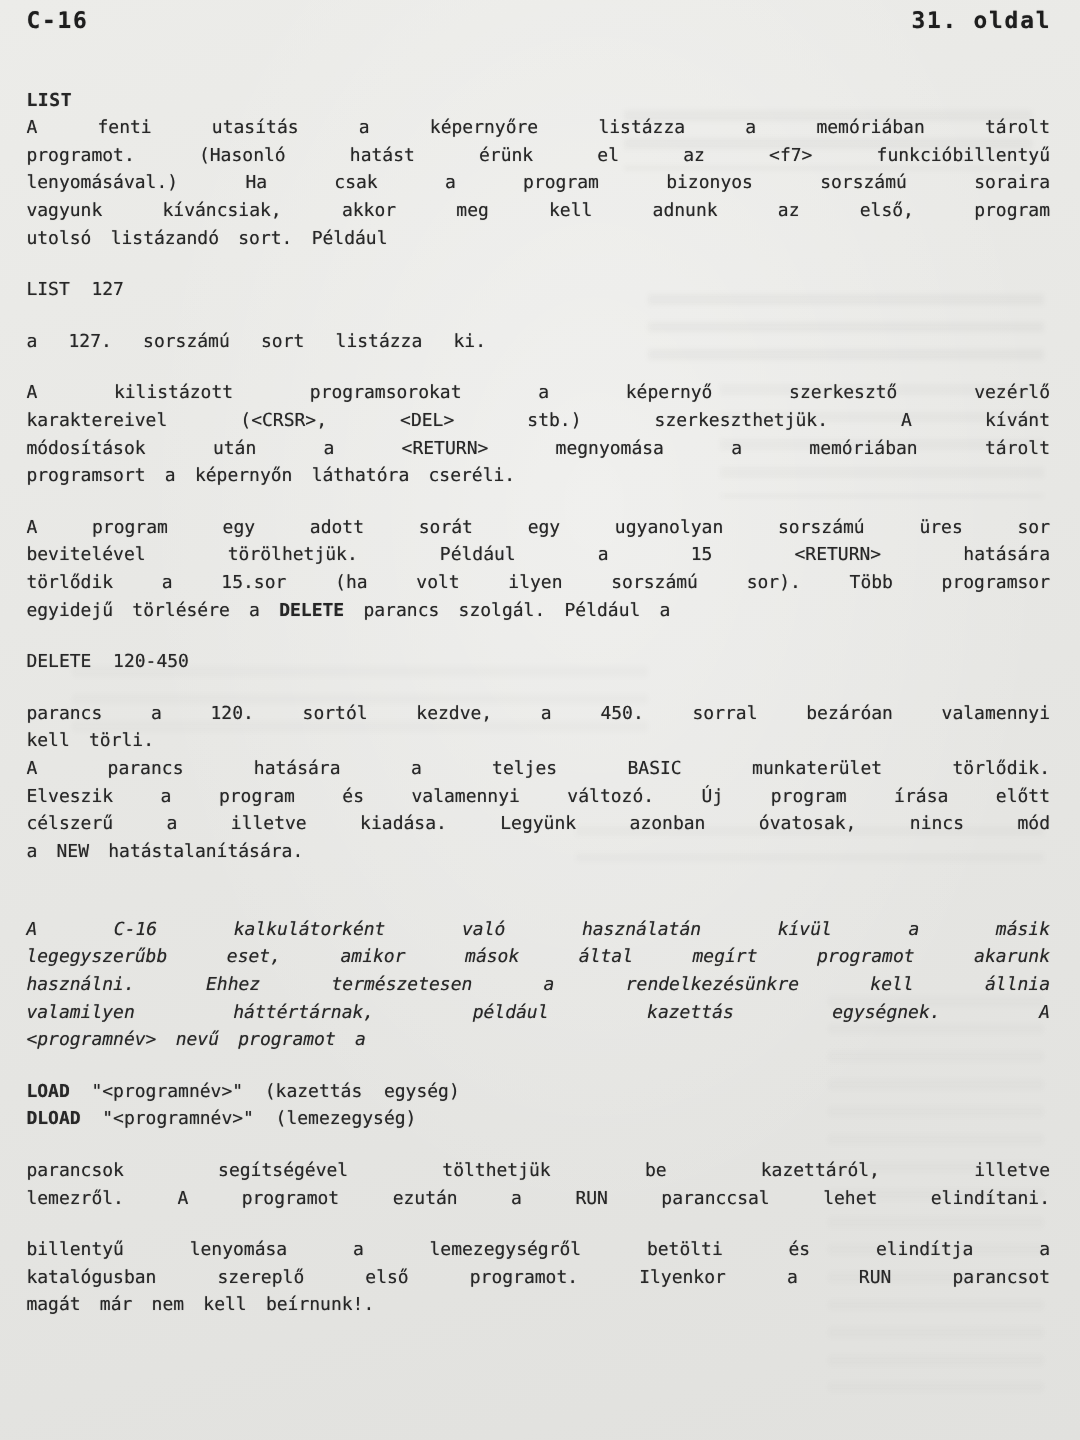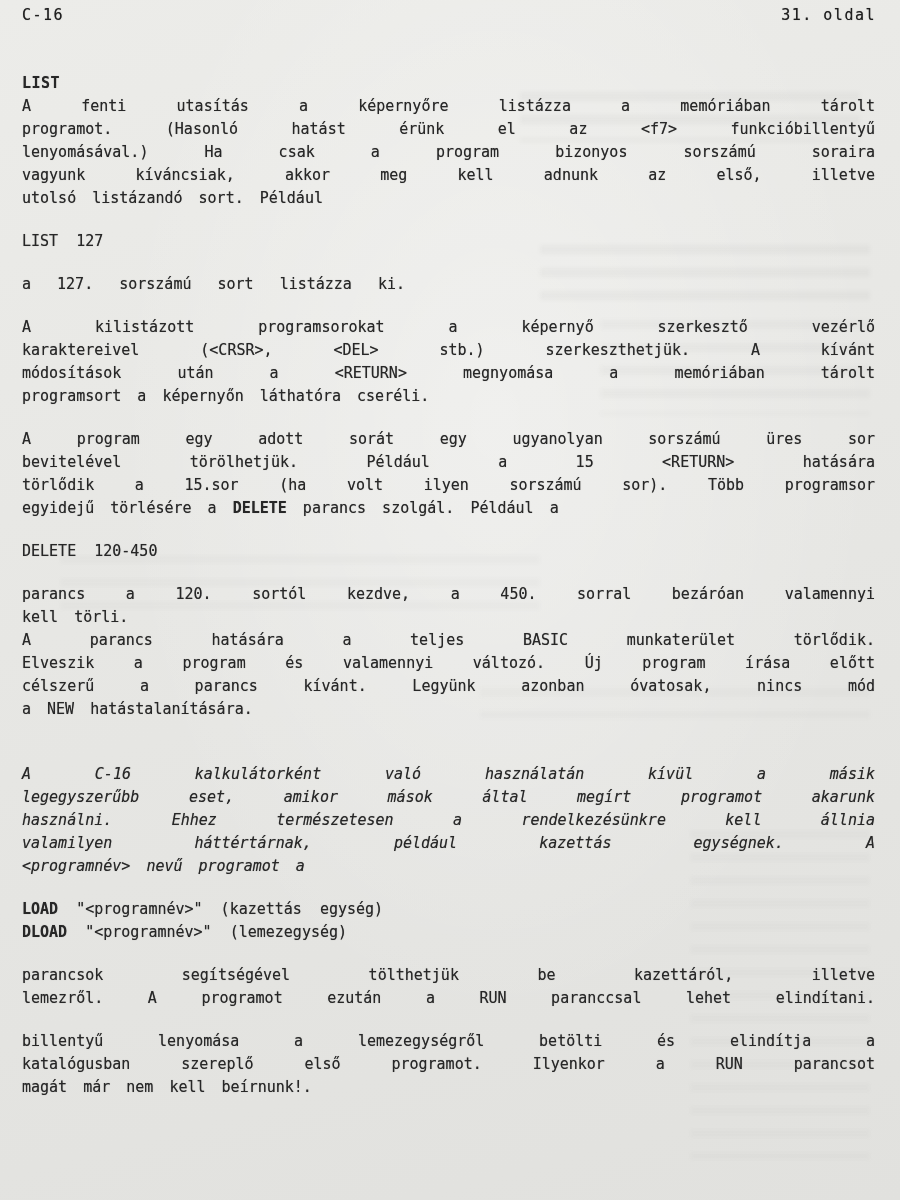--- a/index.html
+++ b/index.html
@@ -10,21 +10,21 @@
   }
   .page{
     position:absolute;inset:0;
     background:
       radial-gradient(ellipse at 55% 35%, rgba(255,255,255,0.35) 0%, rgba(255,255,255,0) 55%),
       linear-gradient(165deg,#ecece9 0%,#e7e7e4 45%,#e1e1de 100%);
   }
   .page-header{
     position:absolute;top:6px;left:22px;right:24px;
     display:flex;justify-content:space-between;
-    font-size:15px;font-weight:normal;letter-spacing:1.5px;
+    font-size:19px;font-weight:bold;letter-spacing:1.5px;
     color:#1e1e1e;text-shadow:0 0 0.7px rgba(20,20,20,0.6);
   }
   .doc{
     position:absolute;top:72px;left:22px;width:853px;
     font-size:15px;line-height:23px;color:#272727;
     text-shadow:0 0 0.7px rgba(35,35,35,0.55);
   }
   .block{margin:0;}
   .line{min-height:23px;white-space:normal;}
   .line.just{text-align:justify;text-align-last:justify;text-justify:inter-word;}
@@ -52,21 +52,21 @@
   </div>
 
   <div class="doc">
       <div class="block heading" style="margin-top: 0px;">
         <div class="line"><span>LIST</span></div>
       </div>
       <div class="block para" style="margin-top: 0px;">
         <div class="line just"><span>A fenti utasítás a képernyőre listázza a memóriában tárolt</span></div>
         <div class="line just"><span>programot. (Hasonló hatást érünk el az &lt;f7&gt; funkcióbillentyű</span></div>
         <div class="line just"><span>lenyomásával.) Ha csak a program bizonyos sorszámú soraira</span></div>
-        <div class="line just"><span>vagyunk kíváncsiak, akkor meg kell adnunk az első, illetve</span></div>
+        <div class="line just"><span>vagyunk kíváncsiak, akkor meg kell adnunk az első, program</span></div>
         <div class="line"><span>utolsó listázandó sort. Például</span></div>
       </div>
       <div class="block code" style="margin-top: 20px;">
         <div class="line"><span>LIST 127</span></div>
       </div>
       <div class="block para" style="margin-top: 20px;">
         <div class="line wide"><span>a 127. sorszámú sort listázza ki.</span></div>
       </div>
       <div class="block para" style="margin-top: 20px;">
         <div class="line just"><span>A kilistázott programsorokat a képernyő szerkesztő vezérlő</span></div>
@@ -83,21 +83,21 @@
       <div class="block code" style="margin-top: 20px;">
         <div class="line"><span>DELETE 120-450</span></div>
       </div>
       <div class="block para" style="margin-top: 20px;">
         <div class="line just"><span>parancs a 120. sortól kezdve, a 450. sorral bezáróan valamennyi</span></div>
         <div class="line"><span>kell törli.</span></div>
       </div>
       <div class="block para" style="margin-top: 0px;">
         <div class="line just"><span>A parancs hatására a teljes BASIC munkaterület törlődik.</span></div>
         <div class="line just"><span>Elveszik a program és valamennyi változó. Új program írása előtt</span></div>
-        <div class="line just"><span>célszerű a parancs kívánt. Legyünk azonban óvatosak, nincs mód</span></div>
+        <div class="line just"><span>célszerű a illetve kiadása. Legyünk azonban óvatosak, nincs mód</span></div>
         <div class="line"><span>a NEW hatástalanítására.</span></div>
       </div>
       <div class="block para" style="margin-top: 42px; font-style: italic;">
         <div class="line just"><span>A C-16 kalkulátorként való használatán kívül a másik</span></div>
         <div class="line just"><span>legegyszerűbb eset, amikor mások által megírt programot akarunk</span></div>
         <div class="line just"><span>használni. Ehhez természetesen a rendelkezésünkre kell állnia</span></div>
         <div class="line just"><span>valamilyen háttértárnak, például kazettás egységnek. A</span></div>
         <div class="line"><span>&lt;programnév&gt; nevű programot a</span></div>
       </div>
       <div class="block code" style="margin-top: 20px;">

